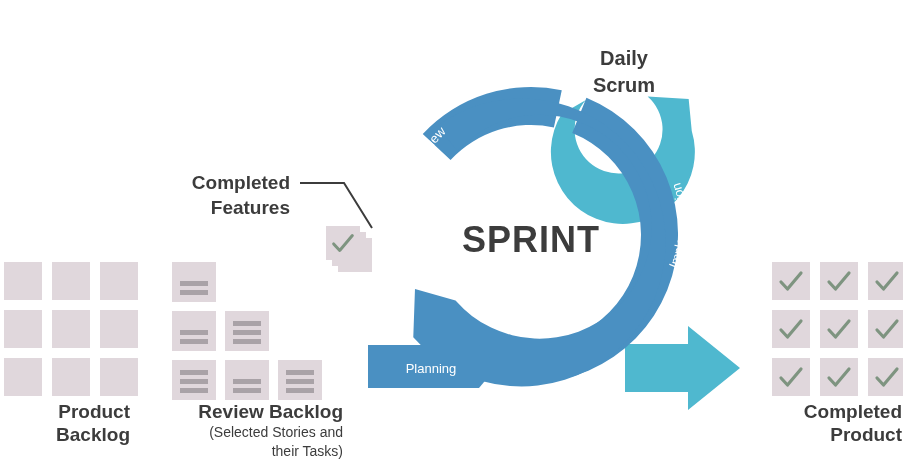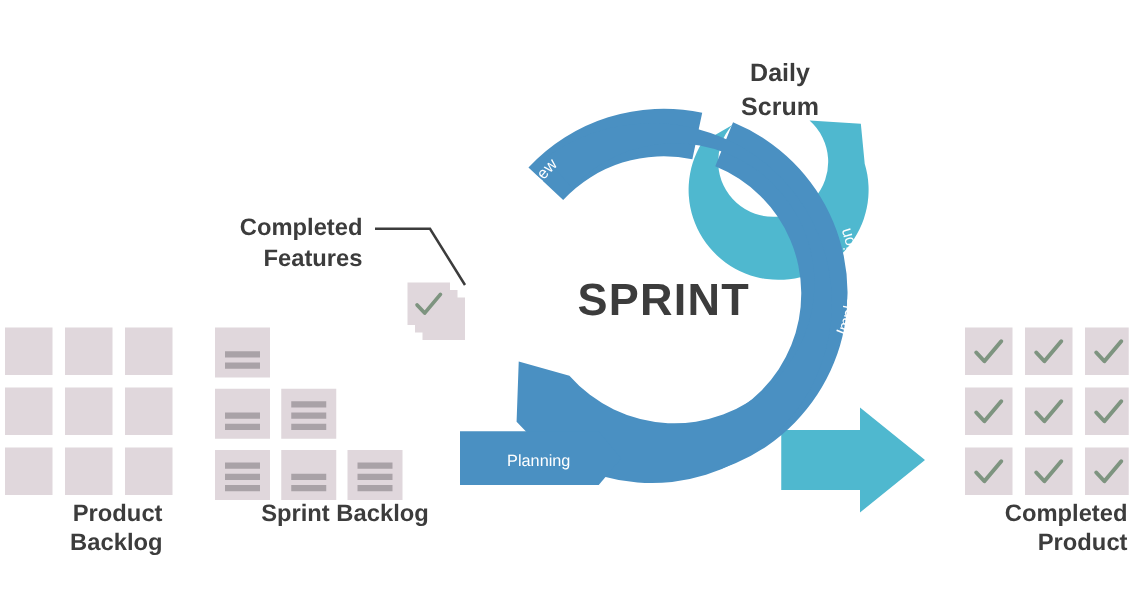--- a/index.html
+++ b/index.html
@@ -191,21 +191,23 @@
         <div class="card" style="width: 44px; height: 40px; background: rgb(224, 215, 220);">
           <div class="lines">
             <i style="background: rgb(169, 162, 167);"></i>
             <i style="background: rgb(169, 162, 167);"></i>
             <i style="background: rgb(169, 162, 167);"></i>
           </div>
         </div>
       </div>
     </div>
   <div class="label" style="left:143px; top:400px; width:200px;">
-    <div class="title">Sprint Backlog</div>
+    <div class="title">Review Backlog</div>
+    <div class="sub">(Selected Stories and
+their Tasks)</div>
   </div>
 
   <div class="callout-label" style="left:140px; top:170px; width:150px;">Completed
 Features</div>
   <div class="card-group" id="cf-stack" style="left:326px; top:226px; width:48px; height:60px;">
       <div class="card" style="position: absolute; width: 34px; height: 34px; left: 12px; top: 12px; background: rgb(224, 215, 220);"></div>
       <div class="card" style="position: absolute; width: 34px; height: 34px; left: 6px; top: 6px; background: rgb(224, 215, 220);"></div>
       <div class="card" style="position: absolute; width: 34px; height: 34px; left: 0px; top: 0px; background: rgb(224, 215, 220);">
         <div class="check-wrap">
           <svg width="28" height="28" viewBox="0 0 30 30">

